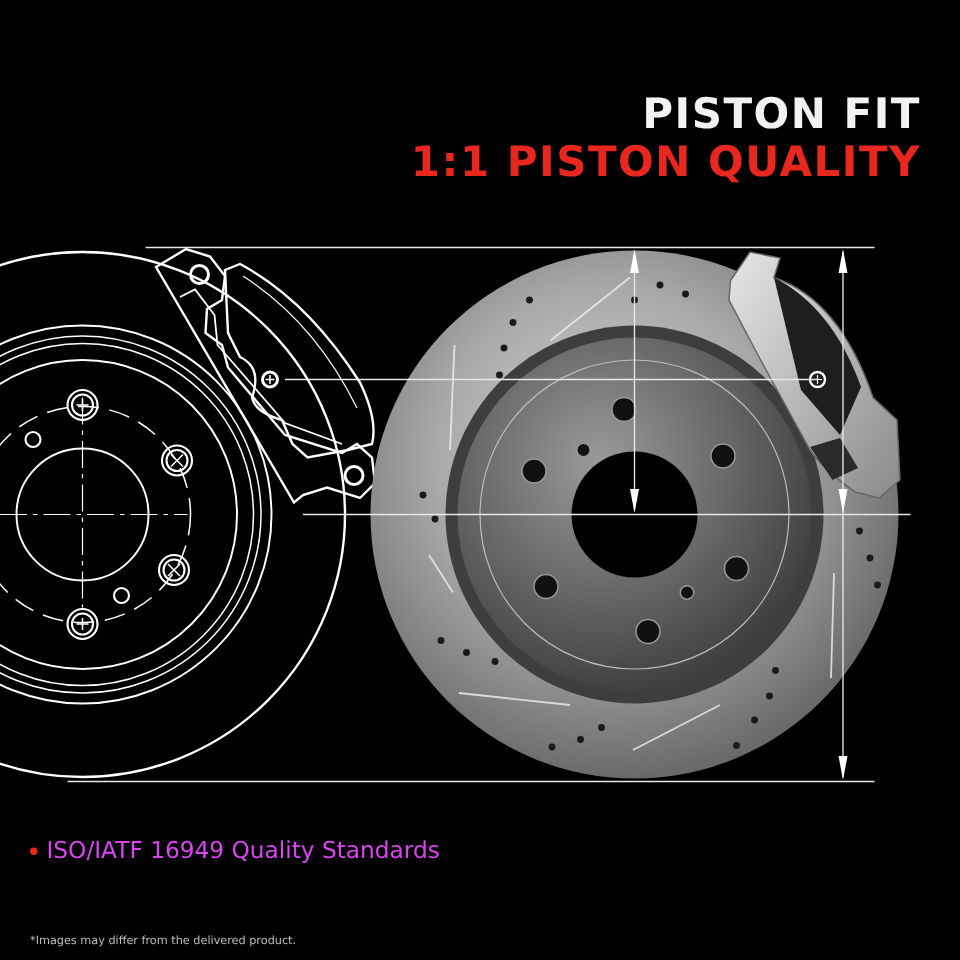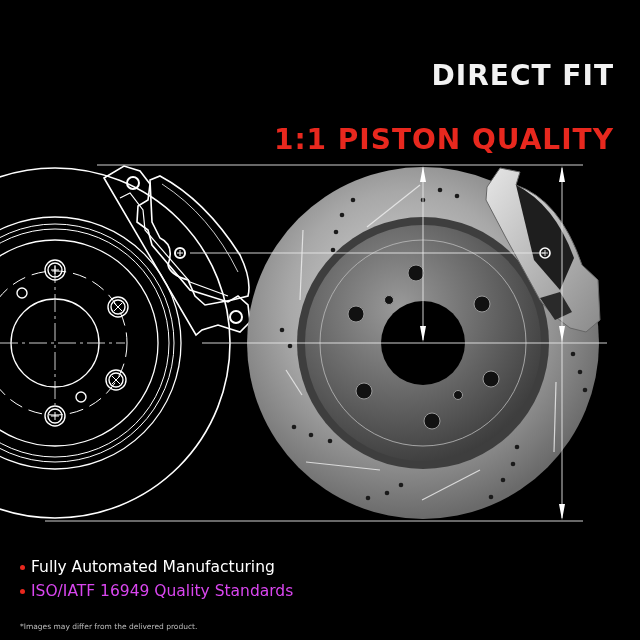--- a/index.html
+++ b/index.html
@@ -1,29 +1,29 @@
 <!DOCTYPE html>
 <html><head>
 <meta charset="utf-8">
 <style>
   html, body { margin:0; padding:0; background:#000; }
   body { width:640px; height:640px; position:relative; overflow:hidden; font-family:"DejaVu Sans", sans-serif; color:#fff; }
   .headline { position:absolute; right:26px; text-align:right; font-weight:bold; letter-spacing:1px; line-height:1; white-space:nowrap; }
   .h1 { top:62px; font-size:28px; color:#f2f2f2; }
-  .h2 { top:94px; font-size:28px;margin-top:32px; }
+  .h2 { top:94px; font-size:28px; }
   .art { position:absolute; left:0; top:140px; width:640px; height:400px; }
   .bullets { position:absolute; left:20px; top:555px; font-size:15.5px; line-height:24px; }
   .bullet { display:flex; align-items:center; white-space:nowrap; }
   .dot { display:inline-block; width:5px; height:5px; border-radius:50%; margin-right:6px; }
   .disclaimer { position:absolute; left:20px; top:622px; font-size:7.5px; color:#bdbdbd;text-align:center; }
 </style>
 </head>
 <body>
 
-<div class="headline h1">DIRECT FIT</div>
+<div class="headline h1">PISTON FIT</div>
 <div class="headline h2" style="color:#e8281e">1:1 PISTON QUALITY</div>
 
 <svg class="art" viewBox="0 140 640 400" xmlns="http://www.w3.org/2000/svg">
   <defs>
     <radialGradient id="rotorGrad" cx="45%" cy="40%" r="60%">
       <stop offset="0%" stop-color="#d9d9d9"></stop>
       <stop offset="55%" stop-color="#a8a8a8"></stop>
       <stop offset="100%" stop-color="#6a6a6a"></stop>
     </radialGradient>
     <radialGradient id="hatGrad" cx="40%" cy="35%" r="70%">
@@ -142,21 +142,17 @@
     <line x1="562" y1="168" x2="562" y2="518"></line>
     <polygon points="562,166 559,182 565,182" stroke="none"></polygon>
     <polygon points="562,342 559,326 565,326" stroke="none"></polygon>
     <polygon points="562,520 559,504 565,504" stroke="none"></polygon>
   </g>
 </svg>
 
 <div class="bullets">
   <div class="bullet">
     <span class="dot" style="background:#e8281e"></span>
-    <span>Fully Automated Manufacturing</span>
-  </div>
-  <div class="bullet">
-    <span class="dot" style="background:#e8281e"></span>
     <span style="color:#d946ef">ISO/IATF 16949 Quality Standards</span>
   </div>
 </div>
 
 <div class="disclaimer">*Images may differ from the delivered product.</div>
 
 </body></html>

